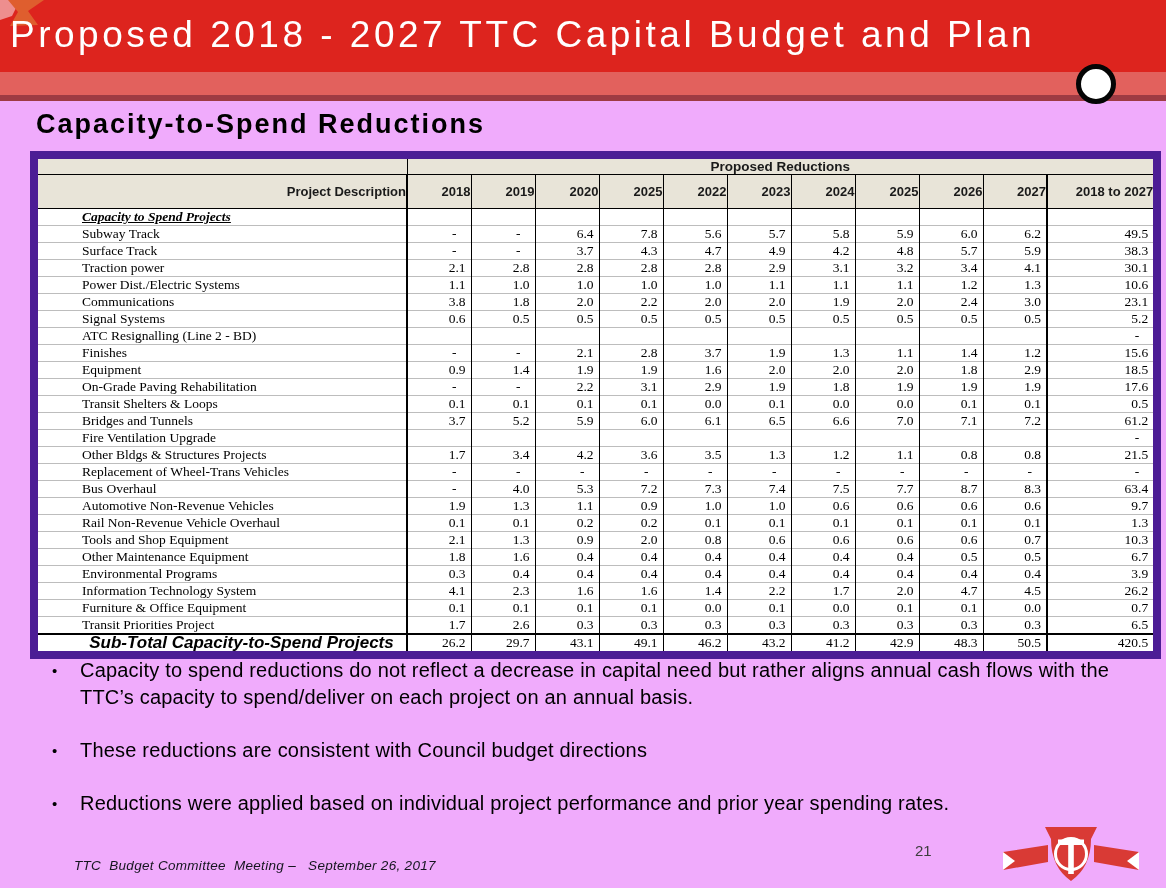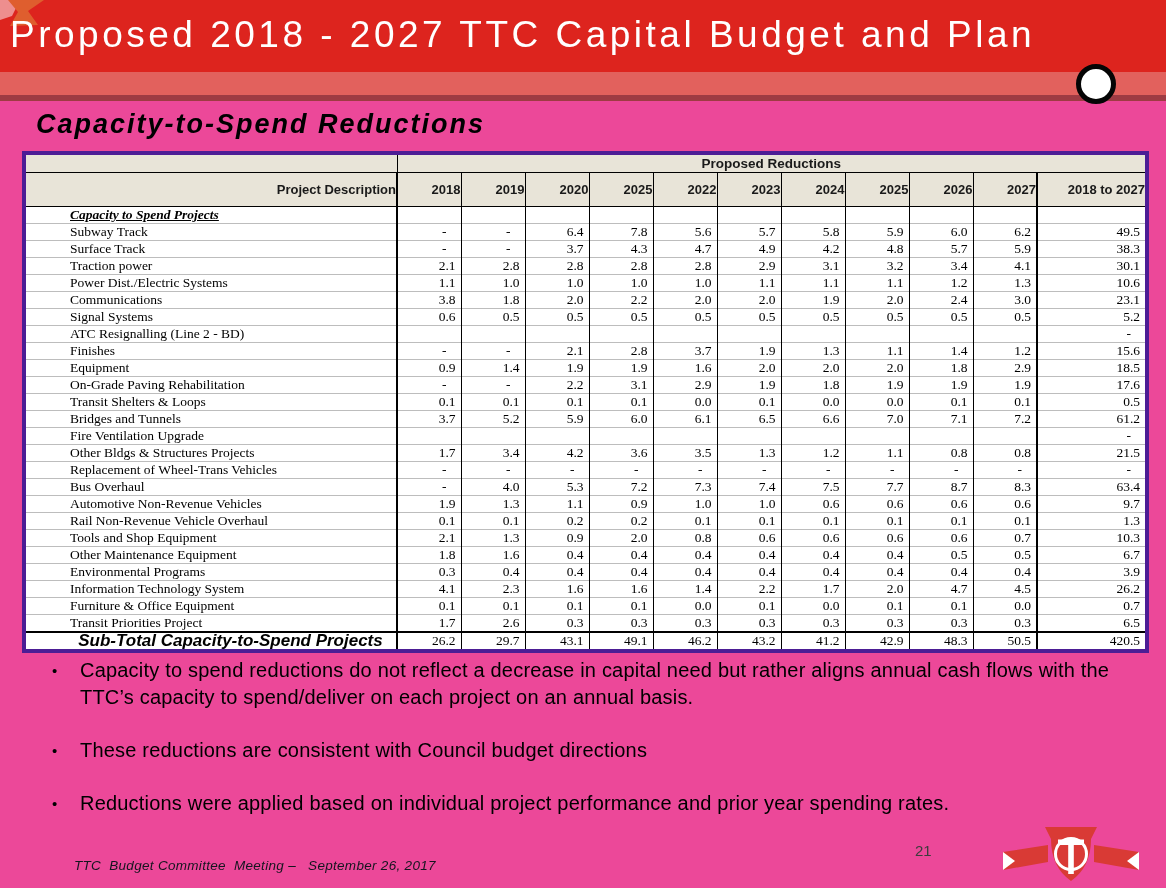--- a/index.html
+++ b/index.html
@@ -1,36 +1,36 @@
 <!DOCTYPE html>
 <html style="--banner-red: #DD241E; --strip-red: #E2615D; --rule-maroon: #9E3B43; --header-beige: #E8E4D8; --logo-red: #D93A35;"><head>
 <meta charset="utf-8">
 <style>
   :root{
     --banner-red:#DD241E; --strip-red:#E2615D; --rule-maroon:#9E3B43;
     --header-beige:#E8E4D8; --logo-red:#D93A35; --text-black:#111111;
   }
   *{margin:0;padding:0;box-sizing:border-box;}
   html,body{background:#fff;}
-  .slide{position:relative;width:1166px;height:888px;background:#ec4899;overflow:hidden;
+  .slide{position:relative;width:1166px;height:888px;background:#f0abfc;overflow:hidden;
          font-family:"Liberation Sans",sans-serif;color:var(--text-black);}
   .banner{position:absolute;left:0;top:0;width:1166px;height:72px;background:var(--banner-red);}
   .banner .title{position:absolute;left:10px;top:0;width:1156px;line-height:70px;
     font-size:37px;letter-spacing:3.5px;color:#ffffff;white-space:nowrap;}
   .strip{position:absolute;left:0;top:72px;width:1166px;height:23px;background:var(--strip-red);}
   .rule{position:absolute;left:0;top:95px;width:1166px;height:6px;background:var(--rule-maroon);}
   .corner{position:absolute;left:0;top:0;width:48px;height:30px;}
   .circle{position:absolute;left:1076px;top:64px;width:40px;height:40px;background:#ffffff;
     border:5px solid #050505;border-radius:50%;z-index:5;}
   .heading{position:absolute;left:36px;top:109px;font-size:27px;font-weight:bold;
-    letter-spacing:2px;color:#000;white-space:nowrap;font-style:italic;}
+    letter-spacing:2px;color:#000;white-space:nowrap;}
 
   
-  table.budget{position:absolute;left:22px;top:151px;width:1123px;border-collapse:collapse;
-    table-layout:fixed;border:4px solid #4c1d95;background:#fff;}
+  table.budget{position:absolute;left:30px;top:151px;width:1123px;border-collapse:collapse;
+    table-layout:fixed;border:8px solid #4c1d95;background:#fff;}
   col.c-desc{width:373px;} col.c-year{width:64px;} col.c-total{width:110px;}
   th,td{overflow:hidden;white-space:nowrap;}
   thead th{background:var(--header-beige);font-family:"Liberation Sans",sans-serif;
     font-weight:bold;font-size:13px;color:#1a1a1a;border-bottom:1px solid #000;}
   th.band{height:19px;font-size:13.5px;text-align:center;}
   th.band-left{border-right:1px solid #000;}
   tr.hdr th{height:34px;vertical-align:middle;text-align:right;border-left:1px solid #000;}
   tr.hdr th.desc{border-left:none;}
   th.first-year,td.first-year{border-left:2px solid #000 !important;}
   th.total-col,td.total-col{border-left:2px solid #000 !important;}

